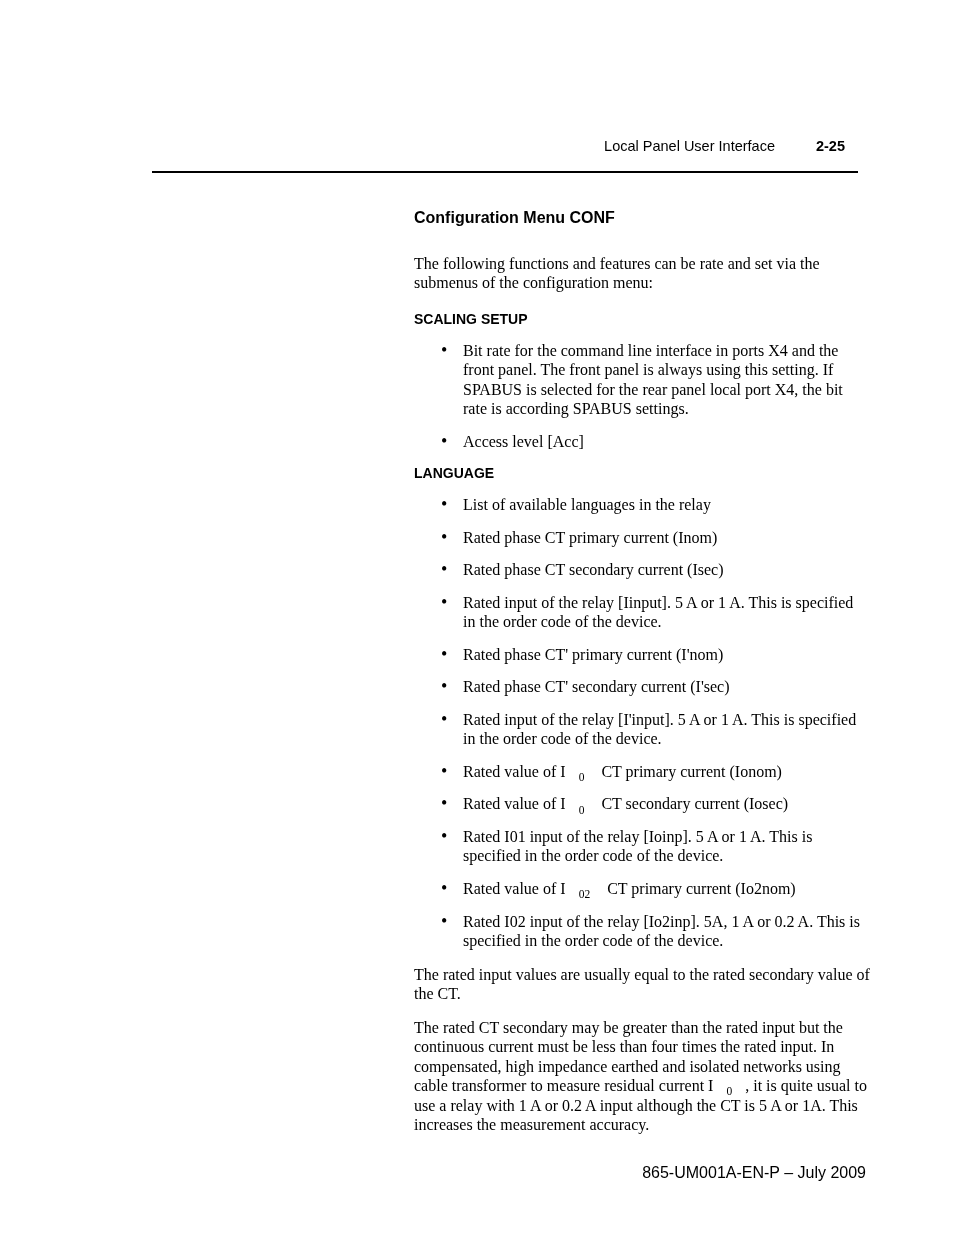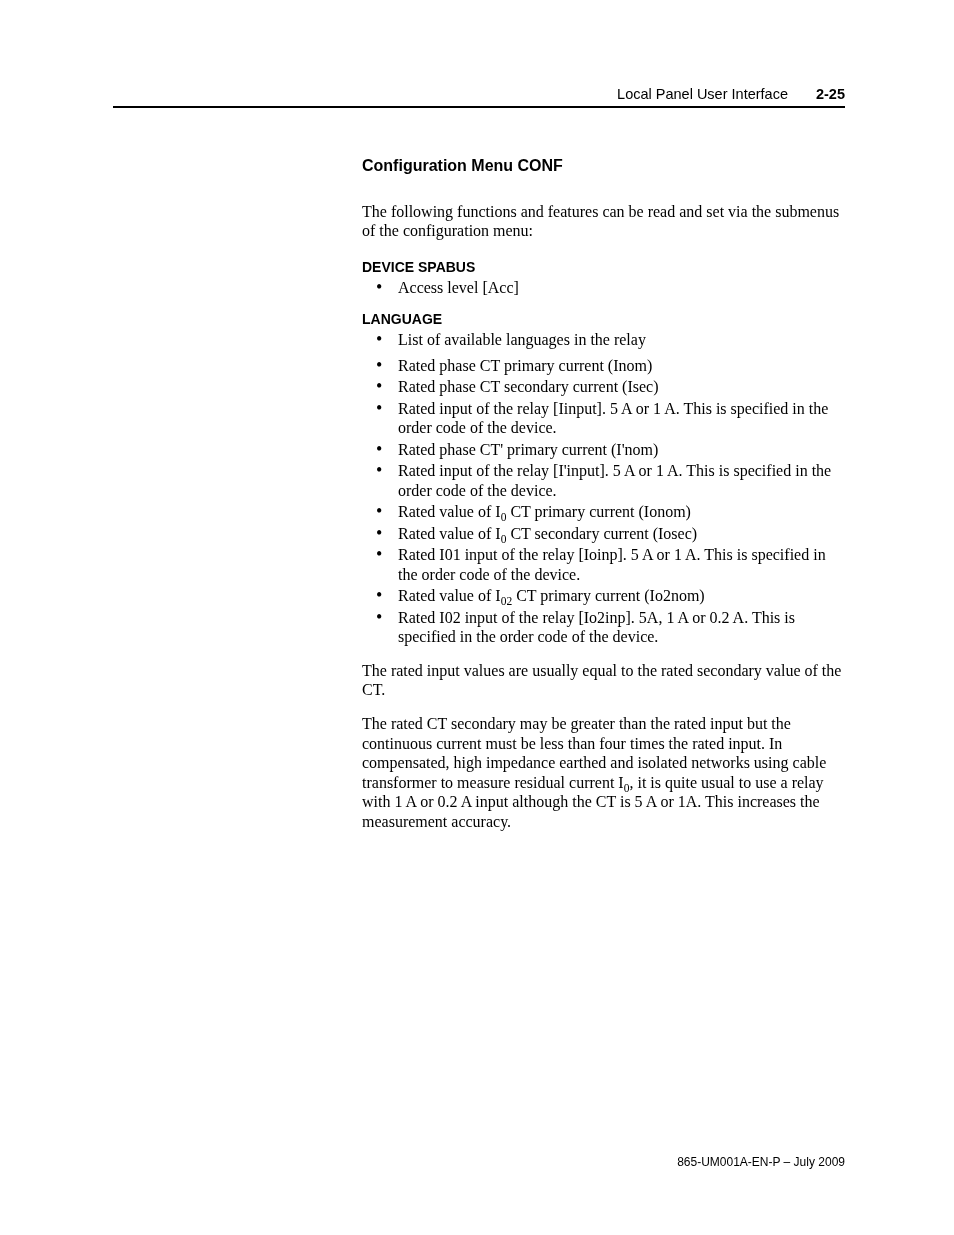--- a/index.html
+++ b/index.html
@@ -1,15 +1,15 @@
 <!DOCTYPE html>
 <html><head>
   <meta charset="utf-8">
   <style>
-    * { margin: 0; padding: 0; box-sizing: border-box; }
+    * { margin: 13px; padding: 0; box-sizing: border-box; }
     body {
       width: 954px;
       height: 1235px;
       background: #fff;
       font-family: "Times New Roman", Times, serif;
       position: relative;
       color: #000;
     }
     .header-region {
       position: absolute;
@@ -65,54 +65,56 @@
       position: absolute;
       left: 14px;
       top: -1px;
       font-size: 18px;
     }
     .para { margin-top: 14px; }
     .sub0 { font-size: 0.72em; vertical-align: sub; line-height: 0; }
     .footer {
       position: absolute;
       bottom: 66px;
-      right: 109px;
+      right: 101px;
       font-family: Arial, Helvetica, sans-serif;
-      font-size: 12px;
+      font-size: 16px;
     }
   </style>
 </head>
 <body>
 
 <div class="header-region">
   <span class="header-title">Local Panel User Interface</span>
   <span class="header-page">2-25</span>
 </div>
 
 <div class="content">
 
   <div class="section-title">Configuration Menu CONF</div>
 
-  <div class="intro">The following functions and features can be read and set via the submenus of the configuration menu:</div>
+  <div class="intro">The following functions and features can be rate and set via the submenus of the configuration menu:</div>
 
-  <div class="subhead">DEVICE SPABUS</div>
+  <div class="subhead">SCALING SETUP</div>
   <ul class="bullets">
+    <li>Bit rate for the command line interface in ports X4 and the front panel.  The front panel is always using this setting.  If SPABUS is selected for the rear panel local port X4, the bit rate is according SPABUS settings.</li>
     <li>Access level [Acc]</li>
   </ul>
 
   <div class="subhead">LANGUAGE</div>
   <ul class="bullets">
     <li>List of available languages in the relay</li>
   </ul>
 
   <ul class="bullets">
     <li>Rated phase CT primary current (Inom)</li>
     <li>Rated phase CT secondary current (Isec)</li>
     <li>Rated input of the relay [Iinput]. 5 A or 1 A. This is specified in the order code of the device.</li>
     <li>Rated phase CT' primary current (I'nom)</li>
+    <li>Rated phase CT' secondary current (I'sec)</li>
     <li>Rated input of the relay [I'input]. 5 A or 1 A. This is specified in the order code of the device.</li>
     <li>Rated value of I<span class="sub0">0</span> CT primary current (Ionom)</li>
     <li>Rated value of I<span class="sub0">0</span> CT secondary current (Iosec)</li>
     <li>Rated I01 input of the relay [Ioinp]. 5 A or 1 A. This is specified in the order code of the device.</li>
     <li>Rated value of I<span class="sub0">02</span> CT primary current (Io2nom)</li>
     <li>Rated I02 input of the relay [Io2inp]. 5A, 1 A or 0.2 A.  This is specified in the order code of the device.</li>
   </ul>
 
   <div class="para">The rated input values are usually equal to the rated secondary value of the CT.</div>
   <div class="para">The rated CT secondary may be greater than the rated input but the continuous current must be less than four times the rated input. In compensated, high impedance earthed and isolated networks using cable transformer to measure residual current I<span class="sub0">0</span>, it is quite usual to use a relay with 1 A or 0.2 A input although the CT is 5 A or 1A. This increases the measurement accuracy.</div>

